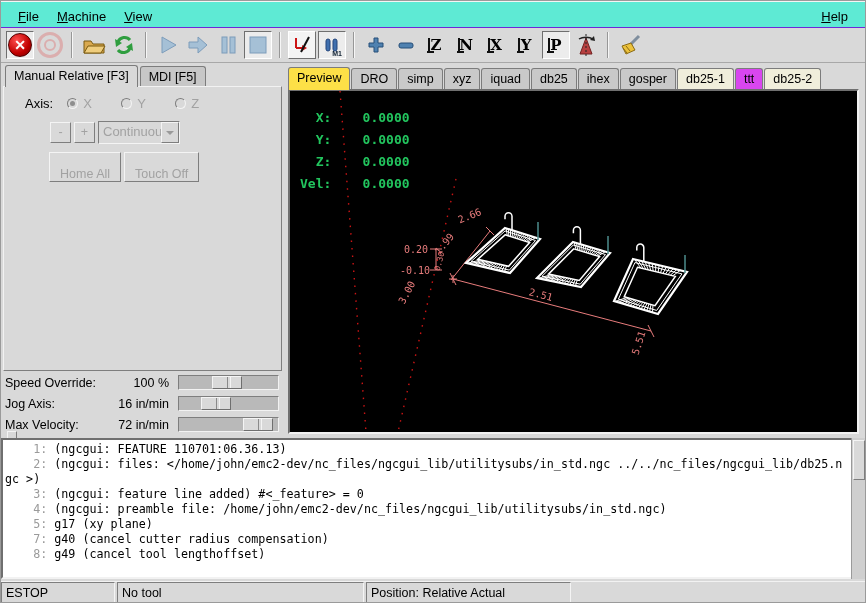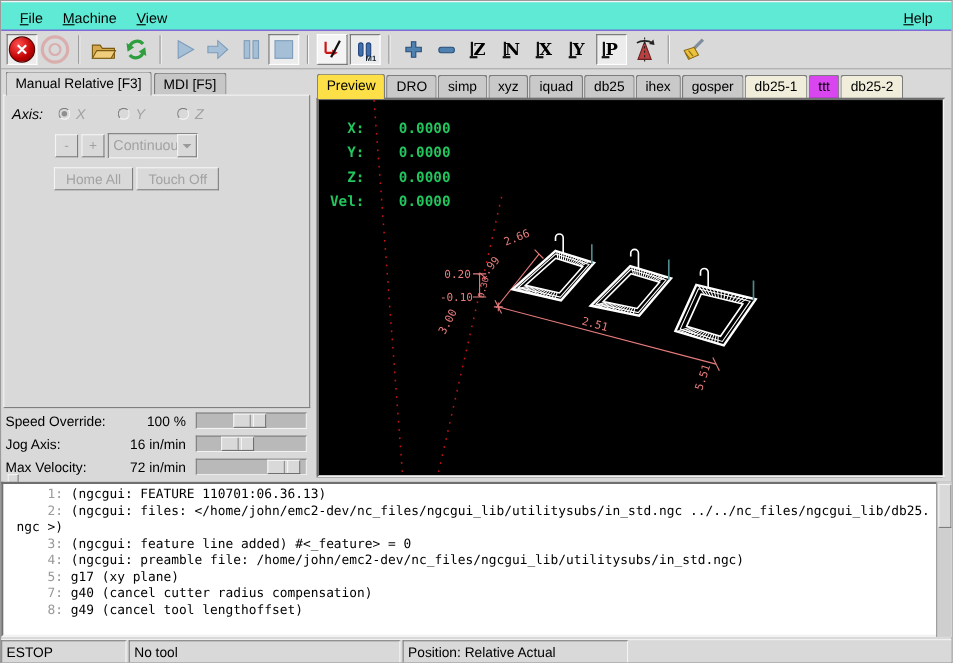--- a/index.html
+++ b/index.html
@@ -32,37 +32,37 @@
   .letter-btn .tick-h{position:absolute;left:4px;bottom:5px;width:7px;height:2px;background:#101010;}
   .m1-label{position:absolute;bottom:1px;right:3px;font-size:7px;font-weight:bold;color:#123;}
   
   .left-pane{position:absolute;top:62px;left:0;width:284px;height:372px;}
   .lp-tabs{display:flex;height:23px;padding-left:4px;align-items:flex-end;}
   .tab{padding:3px 8px 2px;border:1px solid #7c7c7c;border-bottom:none;border-radius:3px 3px 0 0;
        background:#c7c7c7;font-size:12.5px;margin-right:2px;}
   .tab.active{background:#d9d9d9;position:relative;z-index:2;padding-bottom:4px;margin-bottom:-1px;}
   .lp-page{position:absolute;top:23px;left:2px;right:3px;height:283px;background:#d9d9d9;
            border:1px solid;border-color:#f2f2f2 #7e7e7e #7e7e7e #f2f2f2;}
-  .axis-row{display:flex;align-items:flex-end;margin:9px 0 0 7px;gap:6px;font-style:italic;}
+  .axis-row{display:flex;align-items:flex-end;margin:9px 0 0 21px;gap:6px;}
   .axis-group{display:flex;align-items:center;gap:5px;margin-left:8px;width:46px;}
   .radio{width:11px;height:11px;border-radius:50%;background:#d9d9d9;box-sizing:border-box;
          border:1px solid;border-color:#7e7e7e #f4f4f4 #f4f4f4 #7e7e7e;position:relative;}
   .radio.sel::after{content:"";position:absolute;left:2px;top:2px;width:5px;height:5px;border-radius:50%;background:#8f8f8f;}
   .dis{color:#a2a2a2;}
   .btn{background:#d9d9d9;border:1px solid;border-color:#f4f4f4 #7e7e7e #7e7e7e #f4f4f4;
        font-size:12.5px;text-align:center;box-sizing:border-box;}
   .jog-row{display:flex;margin:10px 0 0 46px;gap:3px;align-items:center;}
   .jog-btn{width:21px;height:21px;line-height:18px;}
   .combo{width:76px;height:21px;line-height:19px;padding-left:4px;position:relative;
          background:#d9d9d9;border:1px solid;border-color:#7e7e7e #f4f4f4 #f4f4f4 #7e7e7e;}
   .combo .arrowbox{position:absolute;right:0;top:0;width:16px;height:19px;background:#d9d9d9;
          border:1px solid;border-color:#f4f4f4 #7e7e7e #7e7e7e #f4f4f4;}
   .combo .arrowbox::after{content:"";position:absolute;left:4px;top:8px;border:4px solid transparent;border-top-color:#9a9a9a;}
   .home-row{display:flex;margin:8px 0 0 45px;gap:3px;}
-  .home-row .btn{padding:3px 10px;height:21px;}
+  .home-row .btn{padding:14px 10px;height:21px;}
   .sliders{position:absolute;left:0;bottom:0;width:284px;}
   .slider-row{display:flex;align-items:center;height:21px;}
   .slider-label{width:96px;padding-left:4px;font-size:12.5px;}
   .slider-value{width:68px;text-align:right;padding-right:9px;font-size:12.5px;}
   .trough{position:relative;width:101px;height:15px;background:#b9b9b9;box-sizing:border-box;
           border:1px solid;border-color:#7e7e7e #f2f2f2 #f2f2f2 #7e7e7e;}
   .handle{position:absolute;top:0;width:30px;height:13px;background:#d9d9d9;box-sizing:border-box;
           border:1px solid;border-color:#f4f4f4 #6f6f6f #6f6f6f #f4f4f4;}
   .handle::after{content:"";position:absolute;left:14px;top:0;width:2px;height:11px;
           border-left:1px solid #8a8a8a;border-right:1px solid #f4f4f4;}
@@ -75,21 +75,21 @@
           border:2px solid;border-color:#6f6f6f #f2f2f2 #f2f2f2 #6f6f6f;}
   .canvas svg{position:absolute;left:0;top:0;}
   .dro{position:absolute;left:10px;top:3px;color:#22c55e;font-family:"DejaVu Sans Mono",monospace;
        font-weight:bold;font-size:13px;line-height:22px;white-space:pre;}
   
   .grip{position:absolute;left:6px;top:430px;width:8px;height:6px;background:#d9d9d9;
         border:1px solid;border-color:#f4f4f4 #7e7e7e #7e7e7e #f4f4f4;}
   .gcode{position:absolute;top:437px;left:0;right:0;height:141px;background:#ffffff;box-sizing:border-box;
          border:2px solid;border-color:#6f6f6f #f2f2f2 #f2f2f2 #6f6f6f;
          font-family:"DejaVu Sans Mono",monospace;font-size:11.7px;line-height:15px;
-         padding:2px 15px 0 12px;overflow:hidden;}
+         padding:2px 15px 0 2px;overflow:hidden;}
   .gline{white-space:pre-wrap;word-break:break-all;}
   .gnum{color:#9a9a9a;}
   .gscroll{position:absolute;top:437px;right:0;width:13px;height:141px;background:#cfcfcf;
            border-left:1px solid #9a9a9a;}
   .gthumb{position:absolute;top:2px;left:1px;width:10px;height:38px;background:#d9d9d9;
           border:1px solid;border-color:#f4f4f4 #7e7e7e #7e7e7e #f4f4f4;}
   .statusbar{position:absolute;top:580px;left:0;right:0;height:23px;background:#d9d9d9;
              border-top:1px solid #f2f2f2;display:flex;align-items:stretch;}
   .scell{box-sizing:border-box;border:1px solid;border-color:#7e7e7e #f4f4f4 #f4f4f4 #7e7e7e;
          margin-right:2px;padding:3px 4px 0;font-size:12.5px;overflow:hidden;white-space:nowrap;}

